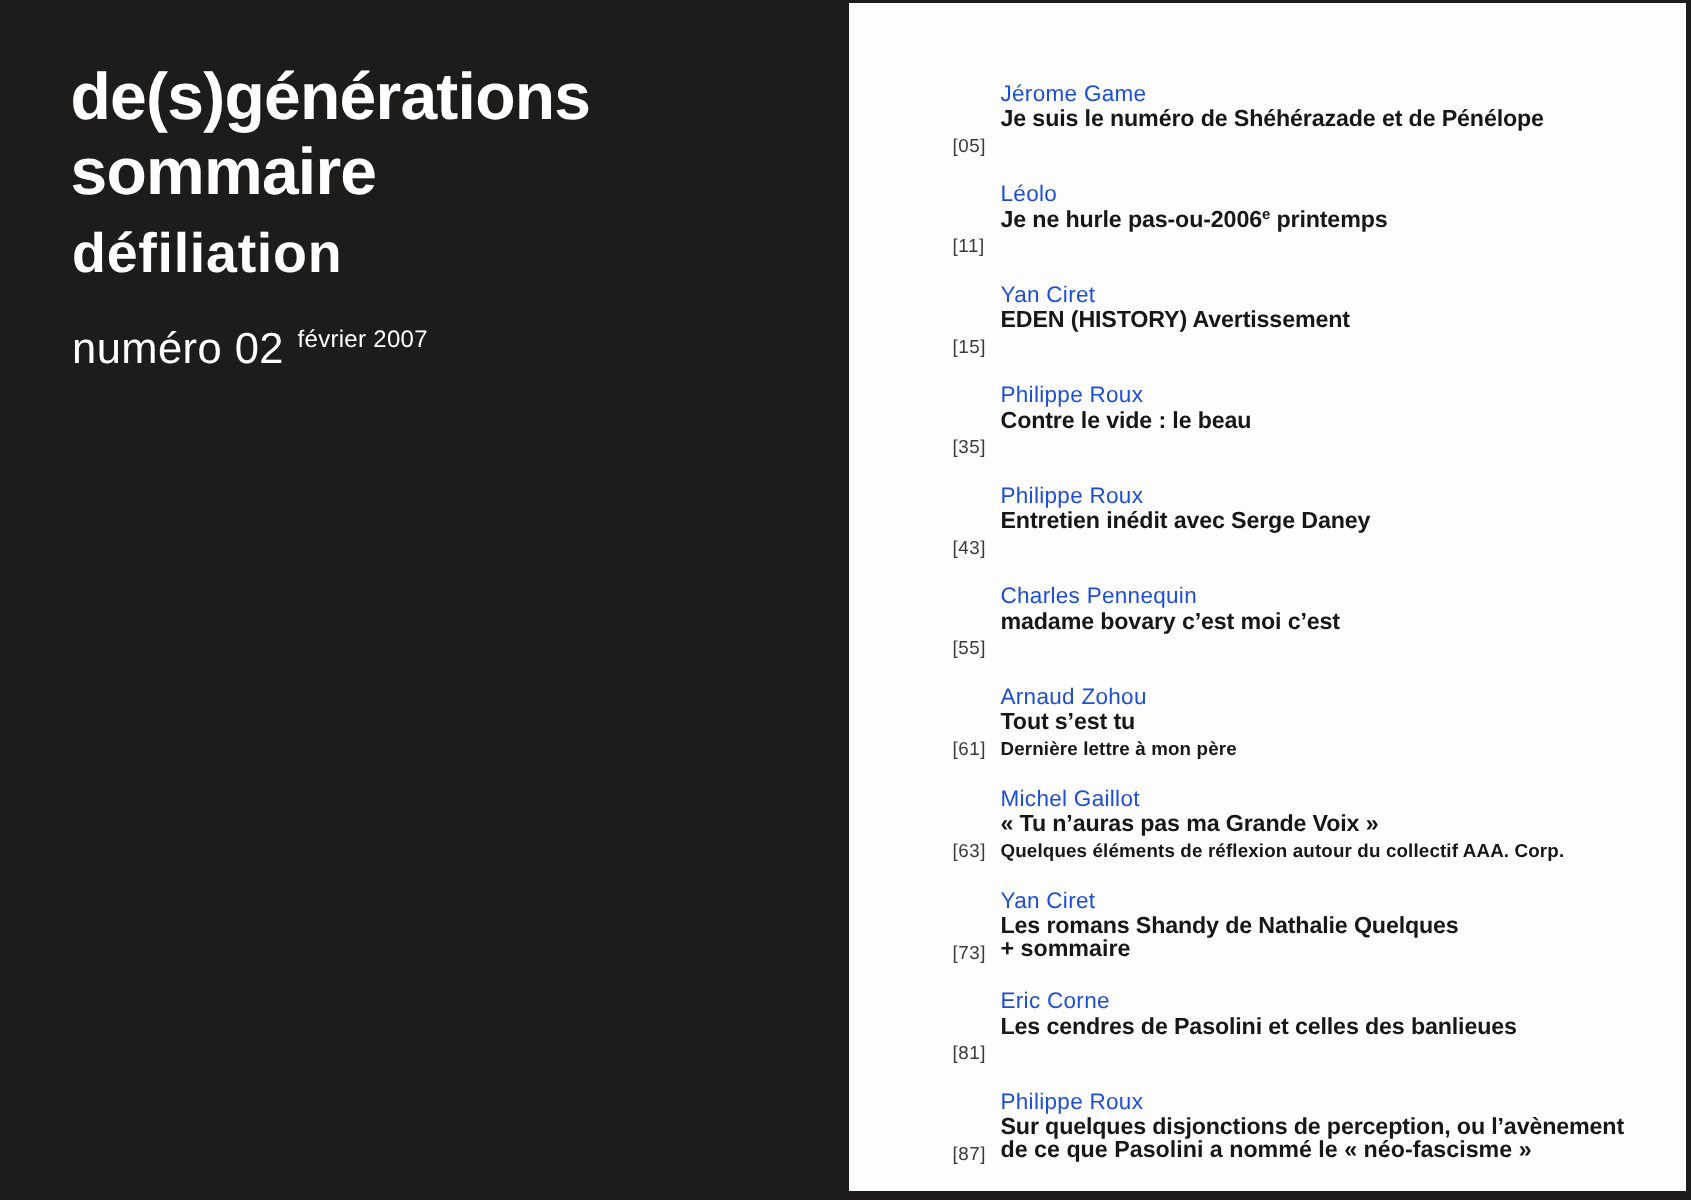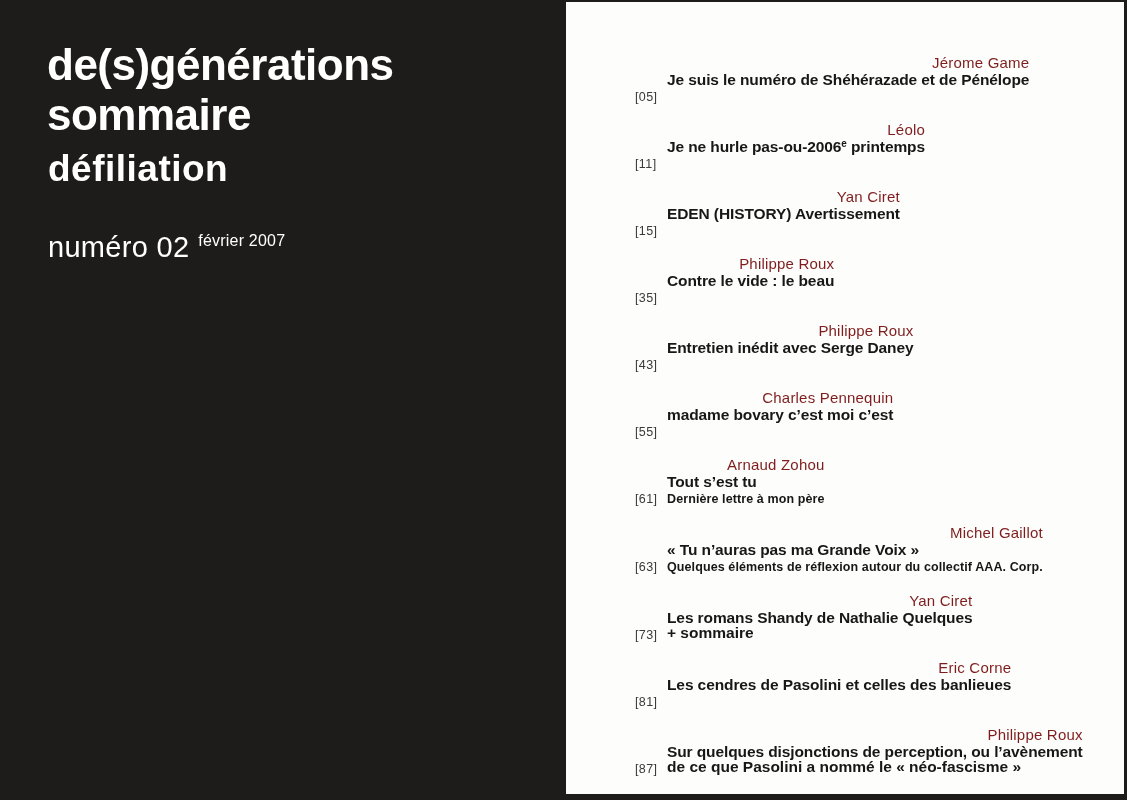--- a/index.html
+++ b/index.html
@@ -31,21 +31,21 @@
   .panel-subtitle {
     position: absolute;
     left: 48px; top: 148px;
     color: #ffffff;
     font-size: 37px;
     font-weight: bold;
     letter-spacing: 0.5px;
   }
   .panel-issue {
     position: absolute;
-    left: 48px; top: 231px;
+    left: 48px; top: 217px;
     color: #ffffff;
     font-size: 29px;
     font-weight: normal;
     letter-spacing: 0.3px;
   }
   .panel-issue .issue-date {
     font-size: 16px;
     vertical-align: 11px;
     margin-left: 9px;
     letter-spacing: 0.2px;
@@ -72,24 +72,23 @@
     flex: 0 0 32px;
     font-size: 12.5px;
     color: #3a3a38;
     letter-spacing: 0.4px;
     line-height: 14px;
     margin-top: 42px;
   }
   .entry-body { padding-top: 8px; }
   .entry-author {
     font-size: 15px;
-    color: #7f1d1d;
+    color: #1d4ed8;
     line-height: 14px;
     letter-spacing: 0.2px;
-    text-align: right;
   }
   .entry-title {
     font-size: 15.5px;
     font-weight: bold;
     color: #171715;
     line-height: 15px;
     padding-top: 2px;
     letter-spacing: -0.1px;
   }
   .entry-title-line2 {

